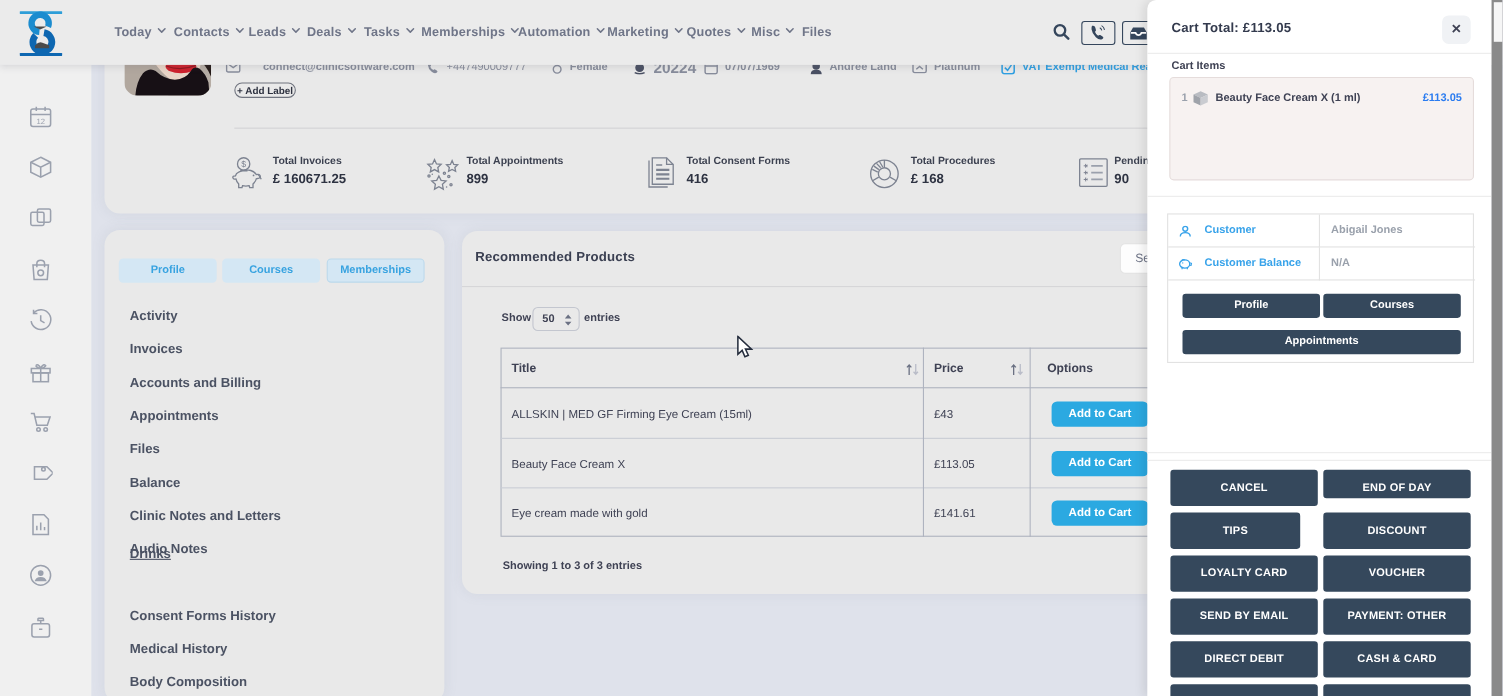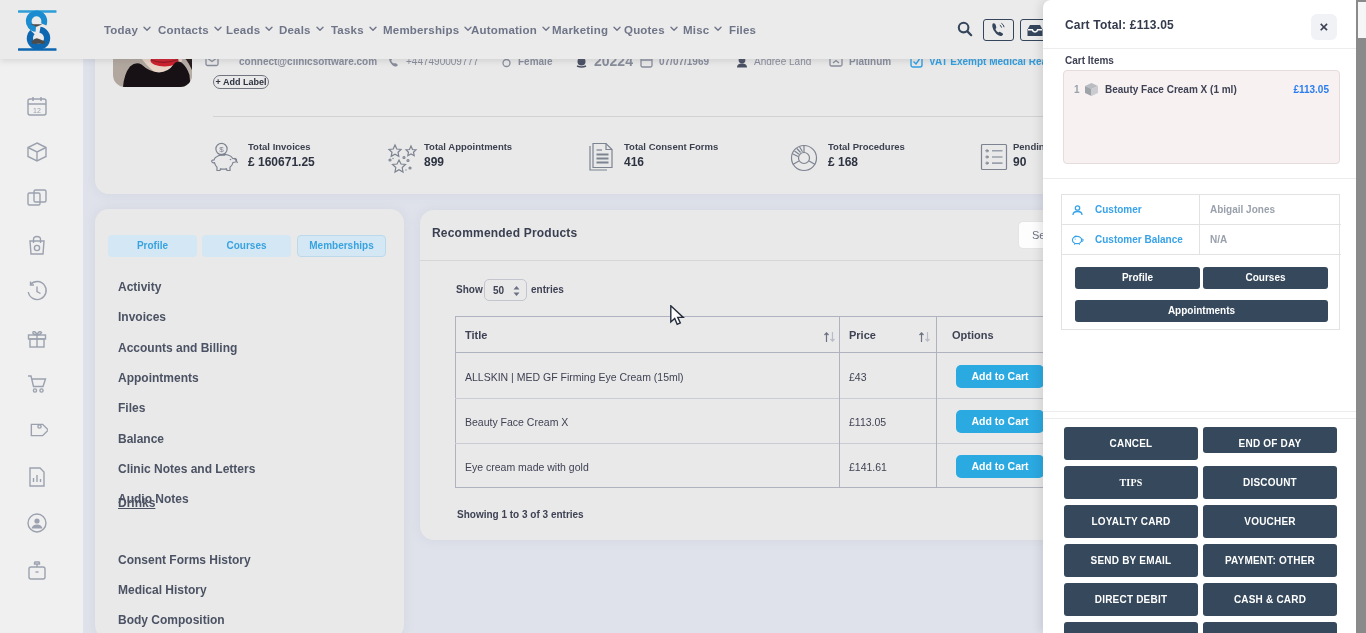--- a/index.html
+++ b/index.html
@@ -88,21 +88,21 @@
         <rect x="1" y="2" width="11" height="10" rx="1.5" style="fill:none;stroke:#878c9b;stroke-width:1.3;"></rect>
         <path d="M1 5 L12 5 M4 1 L4 3.4 M9 1 L9 3.4" style="fill:none;stroke:#878c9b;stroke-width:1.3;"></path>
       </svg>
       <span style="margin-left:6px; font-size:10px; font-weight:600; white-space:nowrap; color:#878c9b;">07/07/1969</span>
     </div>
     <div style="position:absolute; left:736px; top:0; display:flex; align-items:center; height:18px;">
       <svg width="12" height="13" viewBox="0 0 12 13">
         <circle cx="6" cy="5" r="3.4" fill="#4a5063"></circle>
         <path d="M1 12.5 Q1 8.5 6 8.5 Q11 8.5 11 12.5 Z" fill="#4a5063"></path>
       </svg>
-      <span style="margin-left:6px; font-size:10px; font-weight:400; white-space:nowrap; color:#878c9b;">Andree Land</span>
+      <span style="margin-left:6px; font-size:10px; font-weight:700; white-space:nowrap; color:#878c9b;">Andree Land</span>
     </div>
     <div style="position:absolute; left:829px; top:0; display:flex; align-items:center; height:18px;">
       <svg width="14" height="12" viewBox="0 0 14 12">
         <rect x="1" y="1" width="12" height="10" rx="1.5" style="fill:none;stroke:#878c9b;stroke-width:1.3;"></rect>
         <path d="M4 8 L7 5.5 L10 8" style="fill:none;stroke:#878c9b;stroke-width:1.3;"></path>
       </svg>
       <span style="margin-left:6px; font-size:10px; font-weight:600; white-space:nowrap; color:#878c9b;">Platinum</span>
     </div>
     <div style="position:absolute; left:910px; top:0; display:flex; align-items:center; height:18px;">
       <svg width="13" height="13" viewBox="0 0 13 13">
@@ -420,21 +420,21 @@
     <div class="navyb" style="left:141px; top:72px; width:125px; height:22px; font-size:10px; line-height:22px;">Courses</div>
     <div class="navyb" style="left:13px; top:105px; width:253px; height:22px; font-size:10px; line-height:22px;">Appointments</div>
   </div>
 
   <div class="cartline" style="top:411px;"></div>
   <div class="cartline" style="top:418px;"></div>
 
   <div id="cartbtns">
       <div class="navyb" style="left:21px; top:427px; width:134px; height:33px; font-size:10px; line-height:33px; letter-spacing:0.2px;">CANCEL</div>
       <div class="navyb" style="left:160px; top:427px; width:134px; height:26px; font-size:10px; line-height:33px; letter-spacing:0.2px;">END OF DAY</div>
-      <div class="navyb" style="left:21px; top:466px; width:134px; height:33px; font-size:10px; line-height:33px; letter-spacing:0.2px;font-family:Liberation Serif, serif;">TIPS</div>
+      <div class="navyb" style="left:21px; top:466px; width:118px; height:33px; font-size:10px; line-height:33px; letter-spacing:0.2px;">TIPS</div>
       <div class="navyb" style="left:160px; top:466px; width:134px; height:33px; font-size:10px; line-height:33px; letter-spacing:0.2px;">DISCOUNT</div>
       <div class="navyb" style="left:21px; top:505px; width:134px; height:33px; font-size:10px; line-height:33px; letter-spacing:0.2px;">LOYALTY CARD</div>
       <div class="navyb" style="left:160px; top:505px; width:134px; height:33px; font-size:10px; line-height:33px; letter-spacing:0.2px;">VOUCHER</div>
       <div class="navyb" style="left:21px; top:544px; width:134px; height:33px; font-size:10px; line-height:33px; letter-spacing:0.2px;">SEND BY EMAIL</div>
       <div class="navyb" style="left:160px; top:544px; width:134px; height:33px; font-size:10px; line-height:33px; letter-spacing:0.2px;">PAYMENT: OTHER</div>
       <div class="navyb" style="left:21px; top:583px; width:134px; height:33px; font-size:10px; line-height:33px; letter-spacing:0.2px;">DIRECT DEBIT</div>
       <div class="navyb" style="left:160px; top:583px; width:134px; height:33px; font-size:10px; line-height:33px; letter-spacing:0.2px;">CASH &amp; CARD</div>
       <div class="navyb" style="left:21px; top:622px; width:134px; height:33px; font-size:10px; line-height:33px; letter-spacing:0.2px;">GIFT CARD</div>
       <div class="navyb" style="left:160px; top:622px; width:134px; height:33px; font-size:10px; line-height:33px; letter-spacing:0.2px;">PAY BY LINK</div>
     </div>

